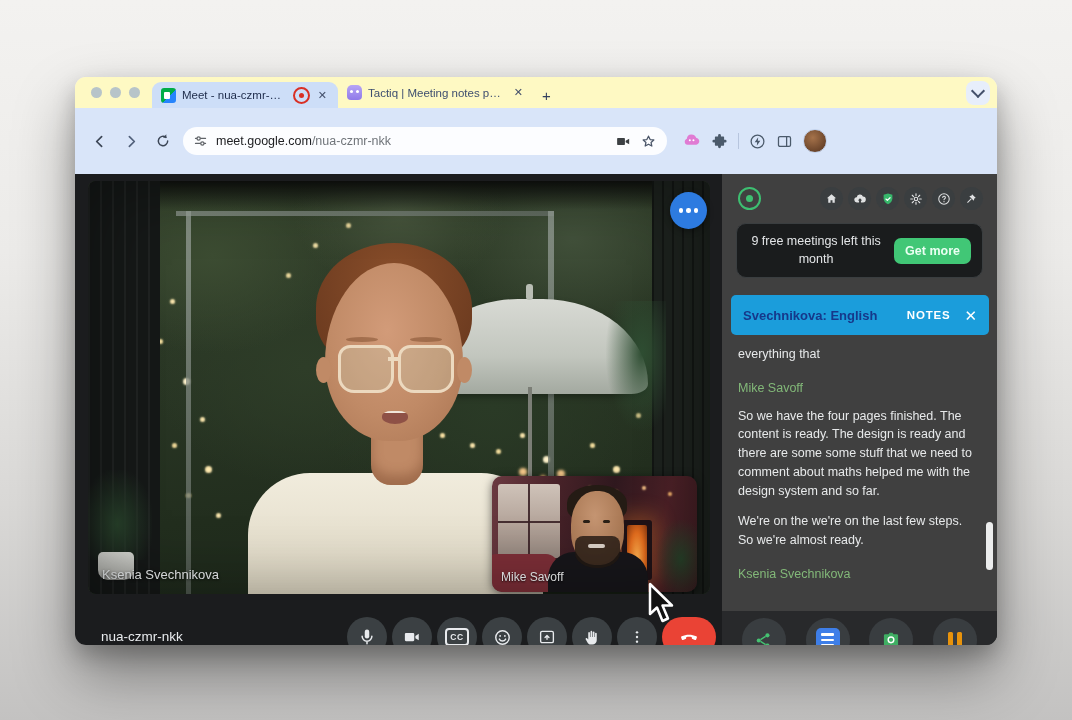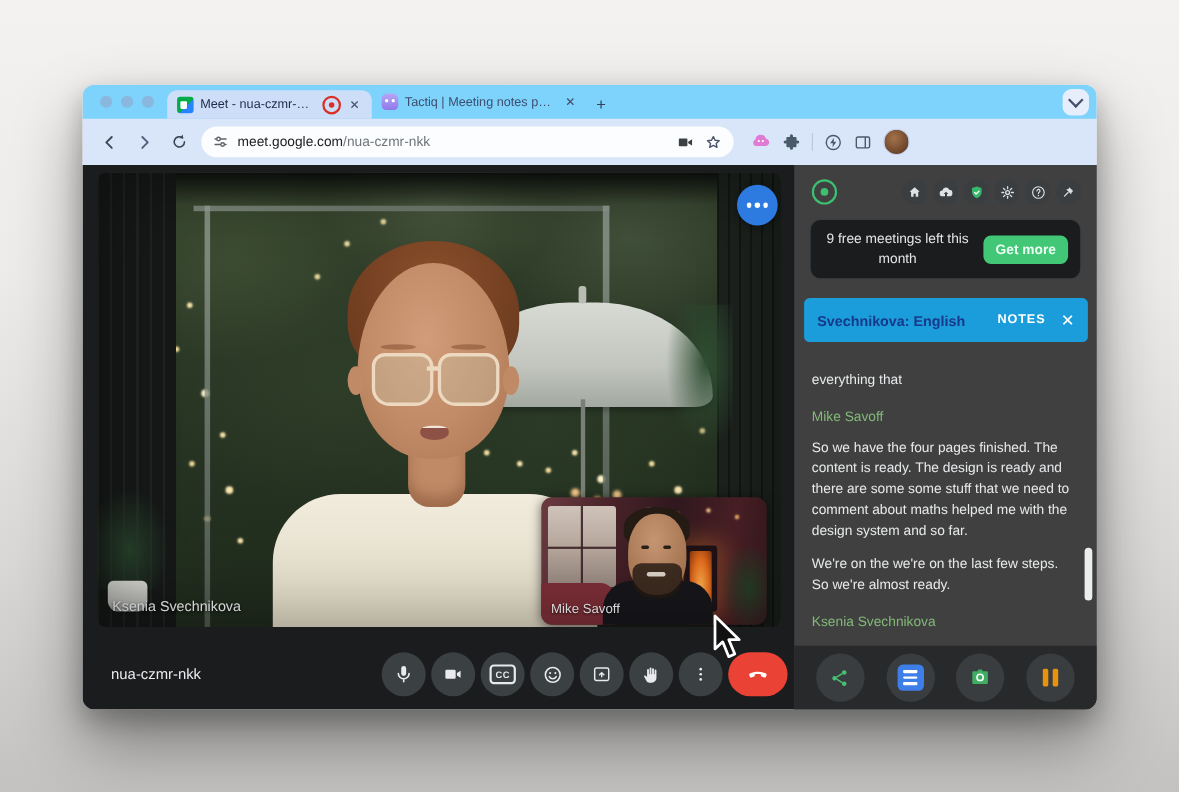--- a/index.html
+++ b/index.html
@@ -4,41 +4,41 @@
 <style>
   html,body{margin:0;padding:0}
   body{
     width:1072px;height:720px;position:relative;overflow:hidden;
     font-family:"Liberation Sans",sans-serif;
     background:linear-gradient(180deg,#f3f2f0 0%,#ecebe9 35%,#d9d8d6 70%,#c3c2c1 100%);
   }
   .window{position:absolute;left:75px;top:77px;width:922px;height:568px;border-radius:11px;overflow:hidden;
     box-shadow:0 30px 60px rgba(0,0,0,.38),0 10px 22px rgba(0,0,0,.22);}
   
-  .tabstrip{height:31px;background:#7dd3fc;display:flex;align-items:flex-end;position:relative;}
+  .tabstrip{height:31px;background:#fef9c3;display:flex;align-items:flex-end;position:relative;}
   .traffic{display:flex;gap:8px;align-items:center;height:100%;padding:0 12px 0 16px;}
   .traffic i{width:11px;height:11px;border-radius:50%;background:#90a7cd;opacity:.65;}
   .tab{display:flex;align-items:center;gap:6px;padding:0 9px;height:26px;}
   .tab.active{background:#cddef8;border-radius:9px 9px 0 0;width:168px;}
   .tab.inactive{width:178px;height:100%;color:#3e4e6f;}
   .tab .title{font-size:11.5px;color:#1d2b4a;white-space:nowrap;overflow:hidden;text-overflow:ellipsis;flex:1;}
   .tab.inactive .title{color:#3e4e6f;}
   .favicon{width:15px;height:15px;flex:0 0 auto;border-radius:3px;position:relative;}
   .fav-meet{background:linear-gradient(135deg,#00ac47 55%,#2684fc 55%);}
   .fav-meet::after{content:'';position:absolute;left:3px;top:4px;width:6px;height:7px;background:#fff;border-radius:1px;}
   .fav-tactiq{background:linear-gradient(180deg,#b7a5f6,#8f79e9);border-radius:5px 5px 4px 4px;}
   .fav-tactiq::after{content:'';position:absolute;left:3px;top:5px;width:3px;height:3px;background:#fff;border-radius:50%;box-shadow:6px 0 0 #fff;}
   .rec{width:13px;height:13px;border-radius:50%;border:2px solid #d93025;display:flex;align-items:center;justify-content:center;flex:0 0 auto;}
   .rec::after{content:'';width:5px;height:5px;border-radius:50%;background:#d93025;}
   .tab-x{font-size:11px;color:#44506b;padding:0 2px;}
   .newtab{font-size:15px;color:#33405e;padding:0 8px 4px 8px;}
   .tab-search{position:absolute;right:7px;bottom:3px;width:24px;height:24px;border-radius:8px;background:#e7eefb;display:flex;align-items:center;justify-content:center;}
   .chev{width:8px;height:8px;border-right:2px solid #44506b;border-bottom:2px solid #44506b;transform:rotate(45deg);margin-top:-4px;}
   
-  .toolbar{height:42px;background:#d9e5f9;display:flex;align-items:center;padding:0 12px;gap:8px;}
+  .toolbar{height:42px;background:#d9e5f9;display:flex;align-items:center;padding:12px 12px;gap:8px;}
   .navbtn{width:24px;height:24px;display:flex;align-items:center;justify-content:center;}
   .urlbar{width:464px;height:28px;background:#fcfdff;border-radius:14px;display:flex;align-items:center;padding:0 10px;gap:8px;}
   .url{font-size:12.5px;white-space:nowrap;flex:1;}
   .url .host{color:#202124;}
   .url .path{color:#70757a;}
   .ext{display:flex;align-items:center;gap:10px;margin-left:8px;}
   .vsep{width:1px;height:16px;background:#b7c5de;}
   .avatar{width:22px;height:22px;border-radius:50%;background:radial-gradient(circle at 40% 35%,#a5724a,#6b452b 70%);border:1px solid #c2d2ec;}
   .update-pill{margin-left:6px;height:27px;border-radius:14px;background:#9dbfee;display:flex;align-items:center;gap:6px;padding:0 7px 0 12px;}
   .update-pill span{font-size:12px;color:#334a67;}
@@ -157,21 +157,21 @@
     display:flex;align-items:center;gap:10px;}
   .banner-text{flex:1;color:#e3e5e7;font-size:12.5px;line-height:1.4;text-align:center;}
   .cta{background:#41c776;color:#eafff2;font-size:12.5px;font-weight:bold;padding:6px 11px;border-radius:7px;white-space:nowrap;}
   .transcribe{margin:17px 8px 0 9px;height:40px;border-radius:5px;background:#1b9ddb;display:flex;align-items:center;padding:0 12px;}
   .tr-label{color:#16388a;font-weight:bold;font-size:13px;flex:1;}
   .tr-change{color:#fff;font-weight:bold;font-size:11.5px;letter-spacing:.8px;}
   .tr-x{color:#fff;font-size:15px;margin-left:14px;line-height:1;}
   .transcript{flex:1;overflow:hidden;padding:9px 20px 0 16px;color:#e7e9ea;font-size:12.5px;line-height:1.5;}
   .t-speaker{color:#82b878;margin:15px 0 9px 0;}
   .t-text{margin:0 0 12px 0;}
-  .transcript .t-text:first-child{margin-top:16px;}
+  .transcript .t-text:first-child{margin-top:1px;}
   .scroll-thumb{position:absolute;right:4px;top:348px;width:7px;height:48px;background:#eceded;border-radius:4px;}
   .sb-tabs{display:flex;height:38px;flex:0 0 auto;}
   .sb-tab{flex:1;display:flex;align-items:center;justify-content:center;gap:9px;font-size:11.5px;letter-spacing:.8px;color:#9aa0a5;position:relative;}
   .sb-tab.active{color:#fff;}
   .sb-tab.active::after{content:'';position:absolute;left:0;right:0;bottom:0;height:2.5px;background:#fff;}
   .sb-actions{height:58px;background:#28292b;display:flex;align-items:center;justify-content:space-evenly;flex:0 0 auto;}
   .act{width:44px;height:44px;border-radius:50%;background:#393d40;display:flex;align-items:center;justify-content:center;}
   .doc-ic{width:24px;height:24px;border-radius:5px;background:#3e7ee8;display:flex;flex-direction:column;justify-content:center;gap:3px;align-items:center;}
   .doc-ic i{width:13px;height:2.5px;background:#fff;border-radius:1px;}
   .pause-ic{display:flex;gap:4px;}

